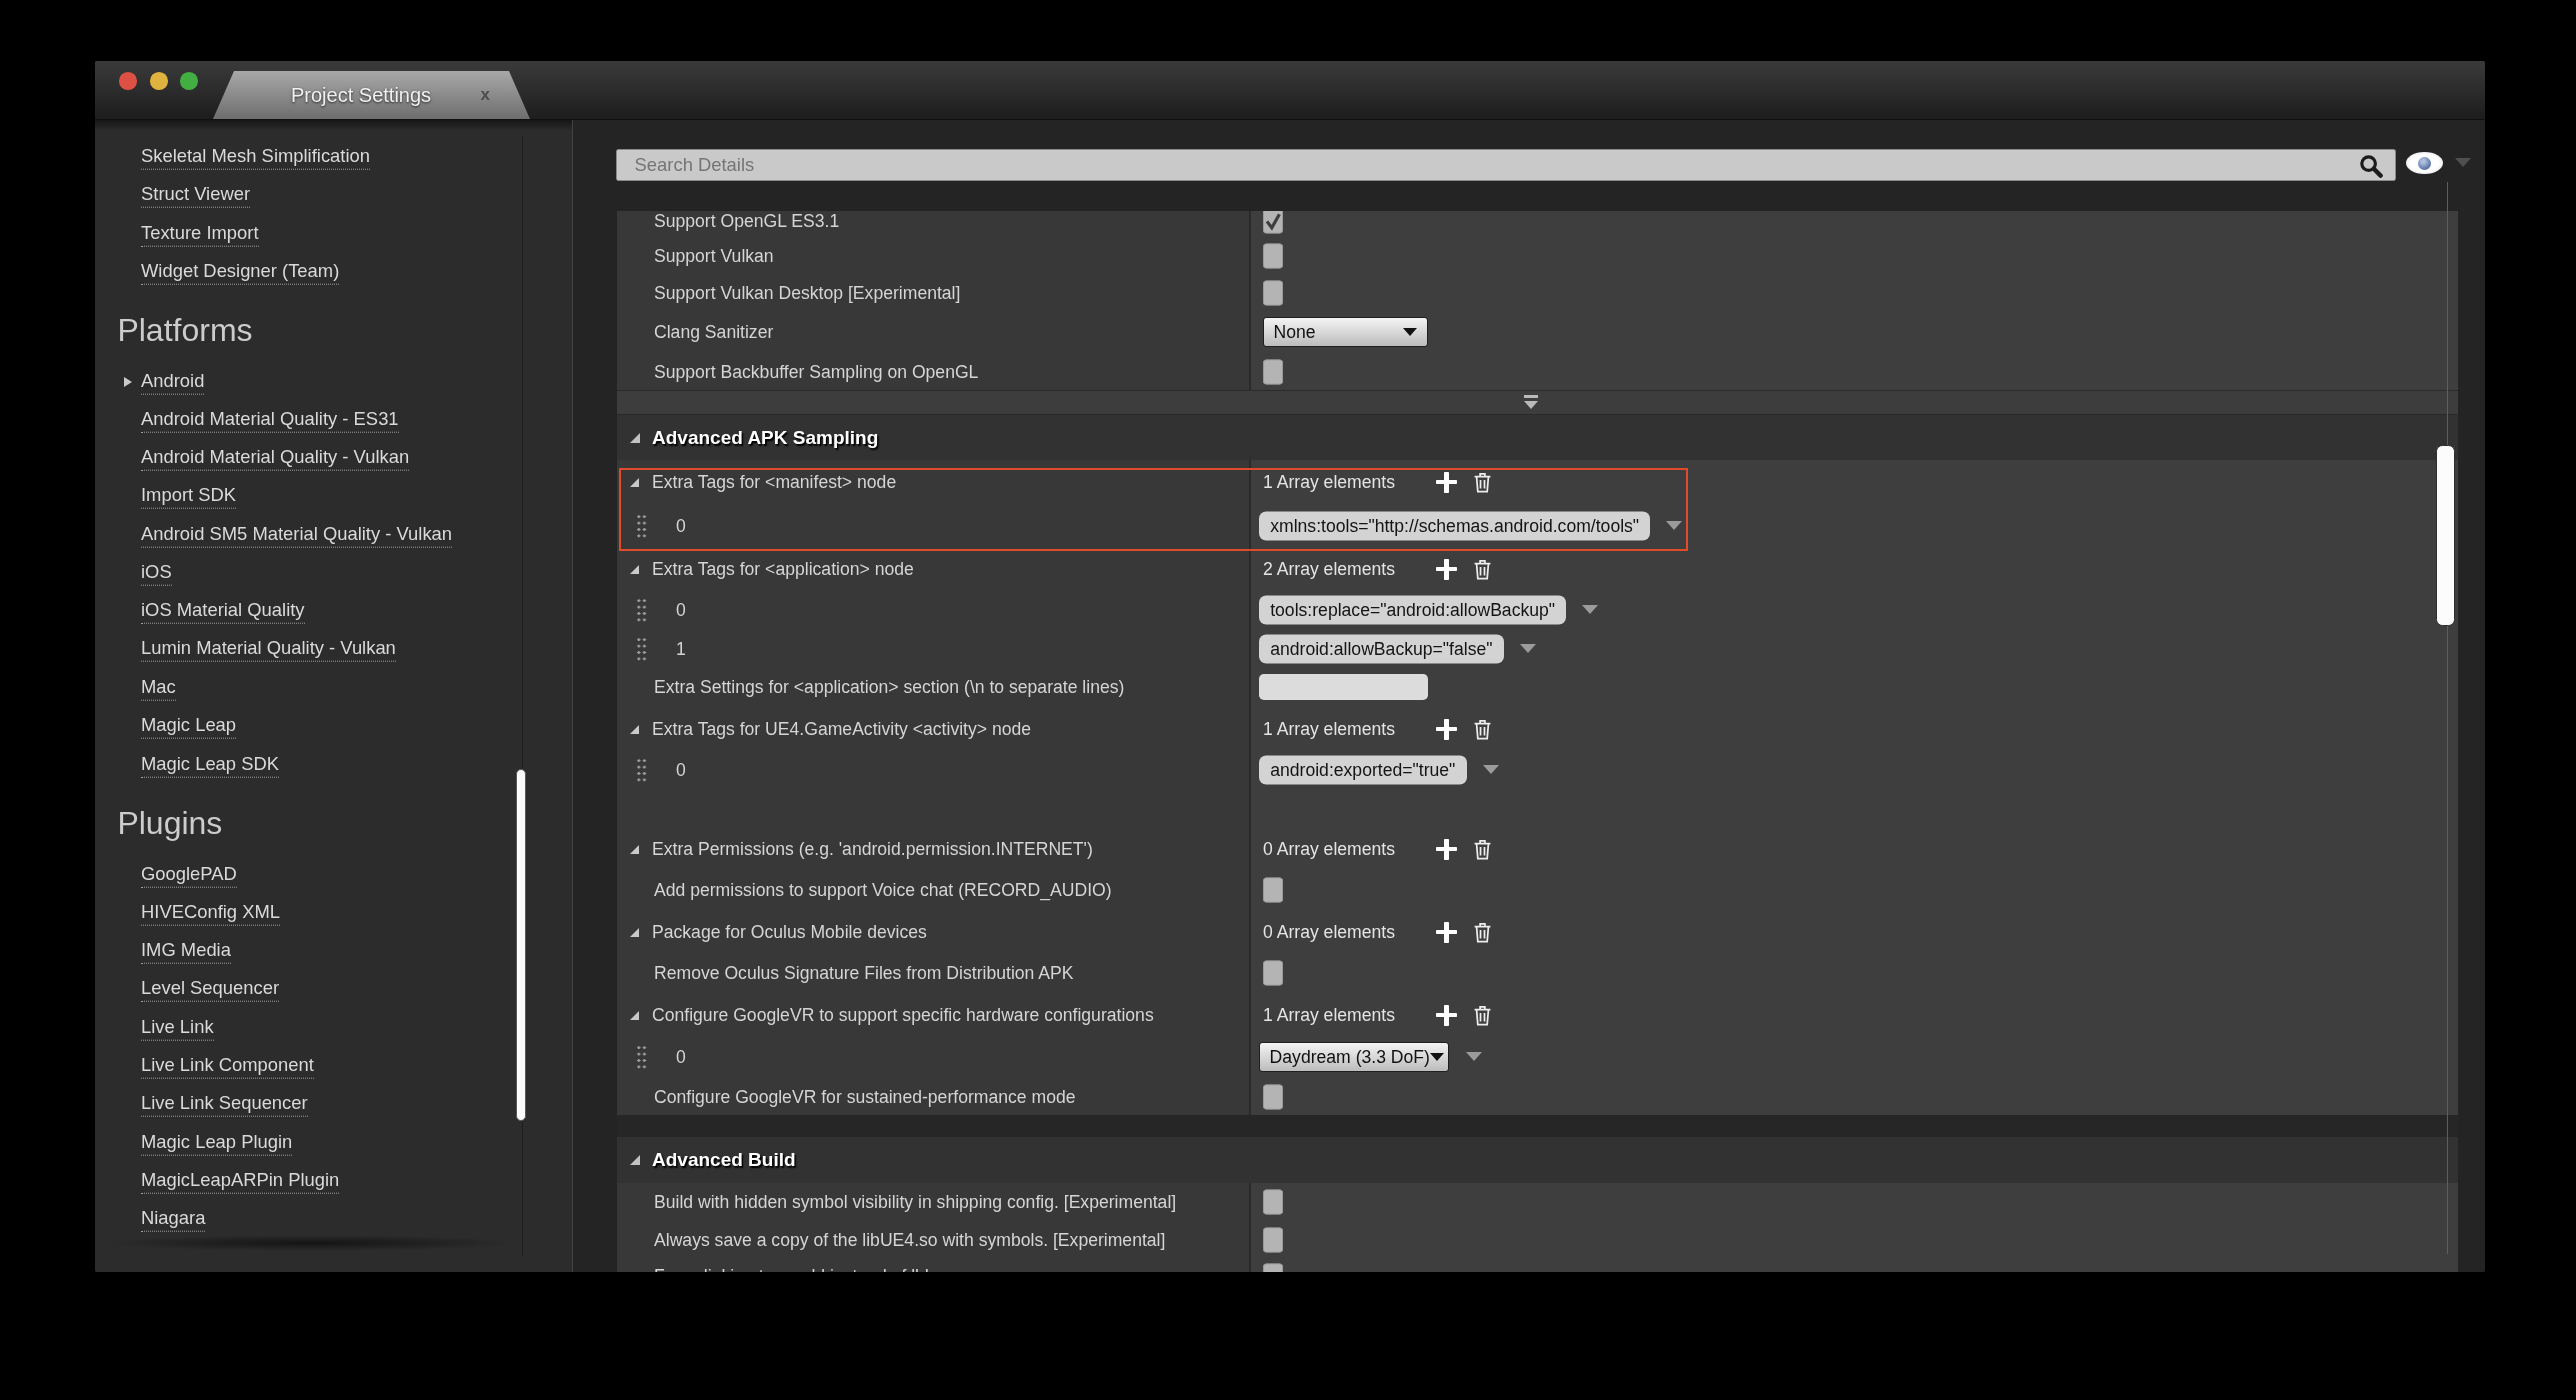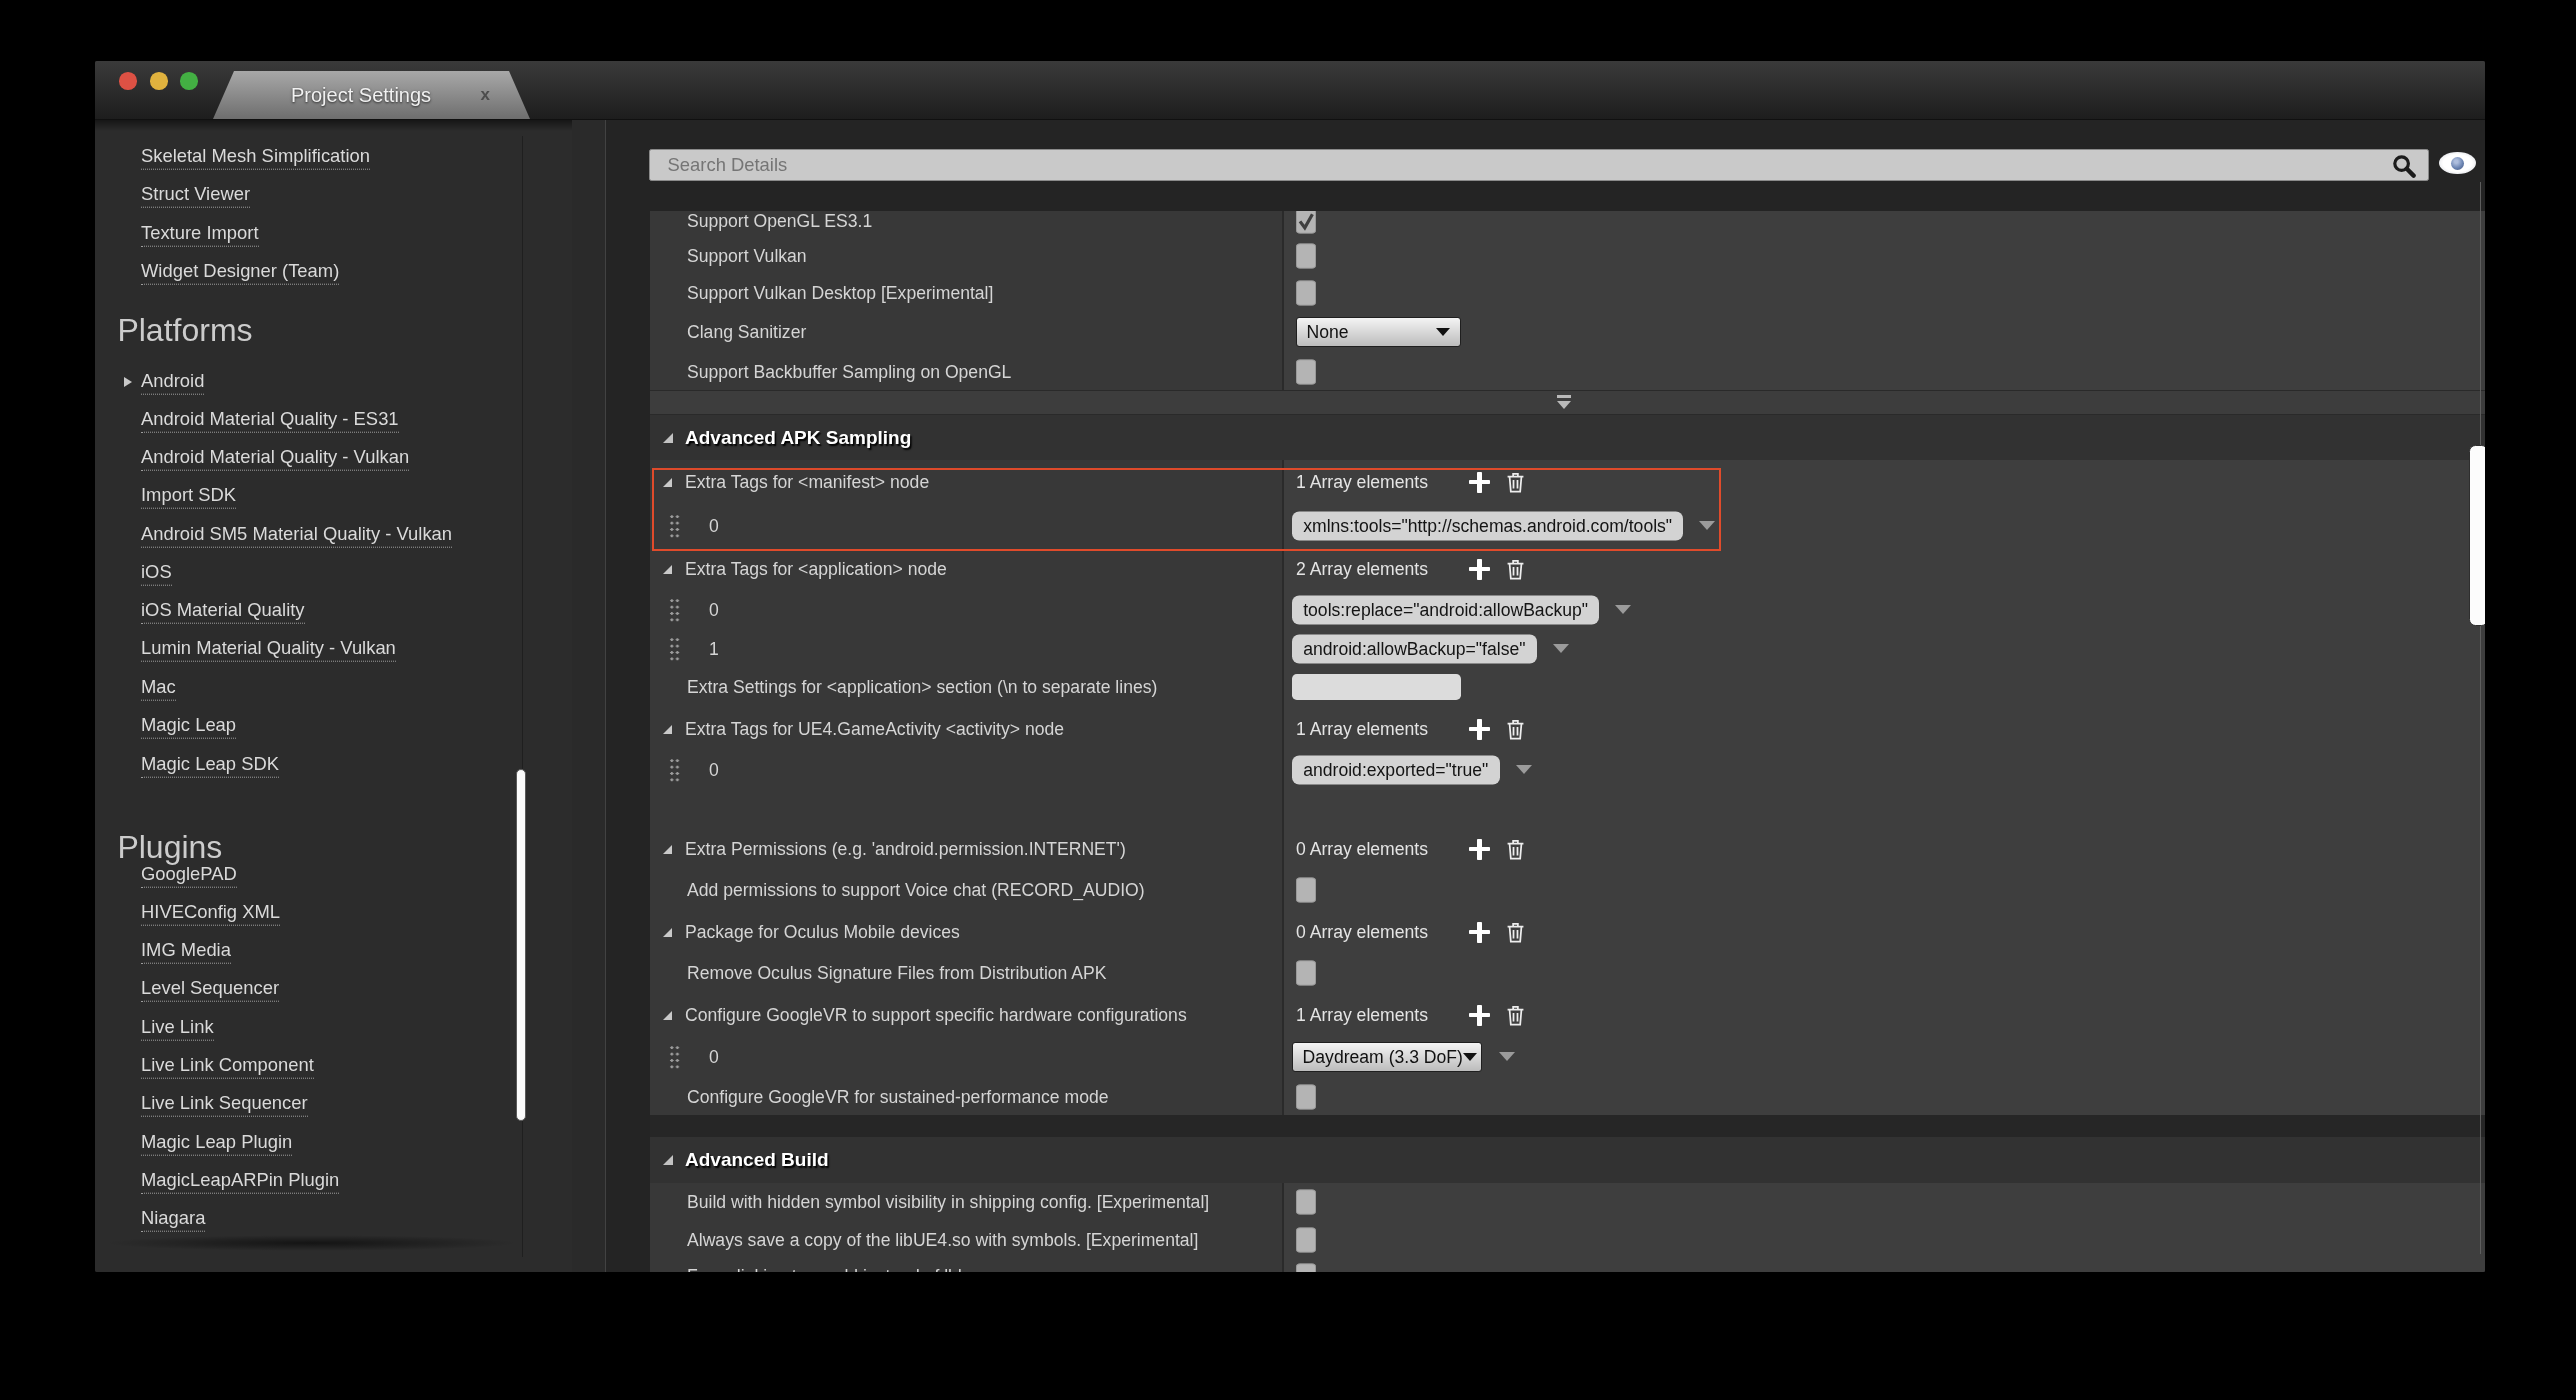--- a/index.html
+++ b/index.html
@@ -38,21 +38,21 @@
                  color:#cccccc; white-space:nowrap; }
   .tri-right { position:absolute; left:29px; transform:translateY(-50%); width:0; height:0;
                border-left:8.8px solid #c9c9c9; border-top:5.6px solid transparent;
                border-bottom:5.6px solid transparent; }
   .side-track { position:absolute; left:427px; top:16px; width:0.8px; height:1121px; background:#1f1f1f; }
   .side-thumb { position:absolute; left:421px; top:649px; width:10.4px; height:352px;
                 background:#fbfbfb; border:0.8px solid #5a5a5a; border-radius:5.6px; }
 
   
   .main { position:absolute; left:477px; top:59px; width:1913px; height:1152px;
-          background:#242424; border-left:1.6px solid #424242;margin-left:33px; }
+          background:#242424; border-left:1.6px solid #424242; }
   .search-input { position:absolute; left:43px; top:29px; width:1780px; height:32px;
           background:#c9c9c9; border:0.8px solid #8a8a8a; border-radius:2.4px;
           font-size:18.4px; color:#222; padding:0 37px 0 17.6px;
           font-family:"Liberation Sans", sans-serif; }
   .search-input::placeholder { color:#757575; }
   .mag { position:absolute; left:1786px; top:34px; }
   .eye { position:absolute; left:1833px; top:32px; width:37px; height:22.4px;
          background:radial-gradient(ellipse at center,#ffffff 55%,#c9ccd4 100%);
          border-radius:50%; }
   .eye-iris { position:absolute; left:12px; top:4.8px; width:13px; height:13px; border-radius:50%;
@@ -156,21 +156,21 @@
       <div class="side-link" style="top: 300px;">Android Material Quality - ES31</div>
       <div class="side-link" style="top: 338px;">Android Material Quality - Vulkan</div>
       <div class="side-link" style="top: 376px;">Import SDK</div>
       <div class="side-link" style="top: 415px;">Android SM5 Material Quality - Vulkan</div>
       <div class="side-link" style="top: 453px;">iOS</div>
       <div class="side-link" style="top: 491px;">iOS Material Quality</div>
       <div class="side-link" style="top: 529px;">Lumin Material Quality - Vulkan</div>
       <div class="side-link" style="top: 568px;">Mac</div>
       <div class="side-link" style="top: 606px;">Magic Leap</div>
       <div class="side-link" style="top: 645px;">Magic Leap SDK</div>
-      <div class="side-header" style="top: 703px; margin-top: 24px;">Plugins</div>
+      <div class="side-header" style="top: 703px;">Plugins</div>
       <div class="side-link" style="top: 755px;">GooglePAD</div>
       <div class="side-link" style="top: 793px;">HIVEConfig XML</div>
       <div class="side-link" style="top: 831px;">IMG Media</div>
       <div class="side-link" style="top: 869px;">Level Sequencer</div>
       <div class="side-link" style="top: 908px;">Live Link</div>
       <div class="side-link" style="top: 946px;">Live Link Component</div>
       <div class="side-link" style="top: 984px;">Live Link Sequencer</div>
       <div class="side-link" style="top: 1023px;">Magic Leap Plugin</div>
       <div class="side-link" style="top: 1061px;">MagicLeapARPin Plugin</div>
       <div class="side-link" style="top: 1099px;">Niagara</div>

